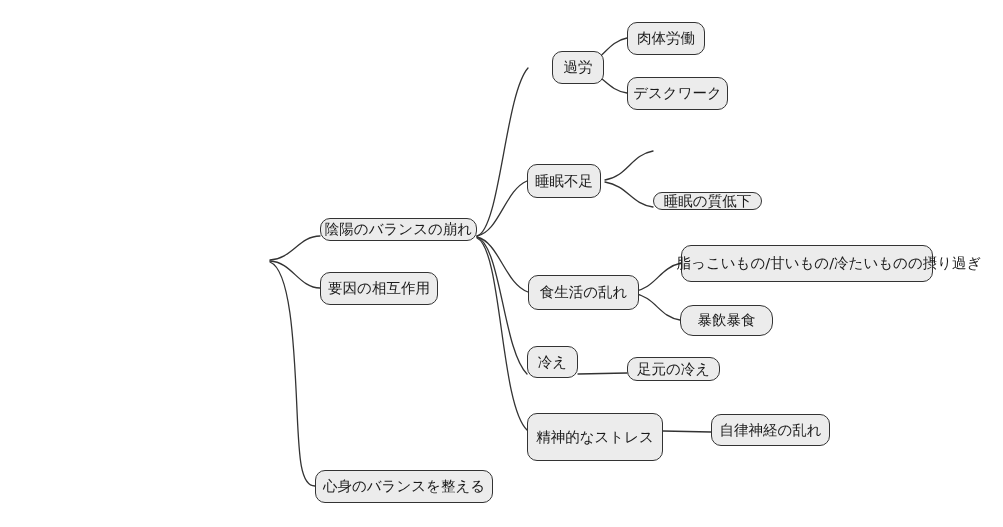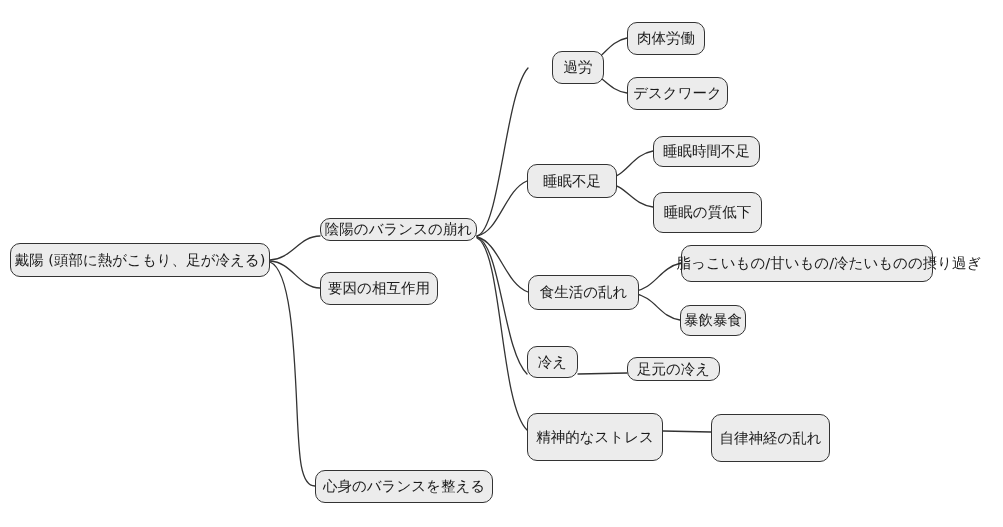--- a/index.html
+++ b/index.html
@@ -43,30 +43,30 @@
     line-height: 1;
   }
   
   .n-root   { left:10px;  top:243px; width:260px; height:34px; }
   .n-b0     { left:320px; top:218px; width:157px; height:23px; }
   .n-b1     { left:320px; top:272px; width:118px; height:33px; }
   .n-b2     { left:315px; top:470px; width:178px; height:33px; }
   .n-c0     { left:552px; top:51px;  width:52px;  height:33px; }
   .n-c0a    { left:627px; top:22px;  width:78px;  height:33px; }
   .n-c0b    { left:627px; top:77px;  width:101px; height:33px; }
-  .n-c1     { left:527px; top:164px; width:90px;  height:34px; }
+  .n-c1     { left:527px; top:164px; width:74px;  height:34px; }
   .n-c1a    { left:653px; top:136px; width:107px; height:31px; }
-  .n-c1b    { left:653px; top:192px; width:109px; height:41px; }
+  .n-c1b    { left:653px; top:192px; width:109px; height:18px; }
   .n-c2     { left:528px; top:275px; width:111px; height:35px; }
   .n-c2a    { left:681px; top:245px; width:252px; height:37px;padding-left:44px; }
-  .n-c2b    { left:680px; top:305px; width:66px;  height:31px; }
+  .n-c2b    { left:680px; top:305px; width:93px;  height:31px;border-radius:13px; }
   .n-c3     { left:527px; top:346px; width:51px;  height:32px; }
   .n-c3a    { left:627px; top:357px; width:93px;  height:24px; }
   .n-c4     { left:527px; top:413px; width:136px; height:48px; }
-  .n-c4a    { left:711px; top:414px; width:119px; height:48px; }
+  .n-c4a    { left:711px; top:414px; width:119px; height:32px; }
 </style>
 </head>
 <body>
 
 <div class="canvas">
 
   <svg class="edge-layer" viewBox="0 0 1003 527" xmlns="http://www.w3.org/2000/svg">
     <path d="M 270 260 C 292 259, 299 236, 320 236"></path>
     <path d="M 270 261 C 292 262, 299 288, 320 288"></path>
     <path d="M 270 262 C 290 270, 294 340, 297 410 C 299 455, 300 486, 315 486"></path>
@@ -78,37 +78,35 @@
     <path d="M 580 67 C 603 63, 606 42, 627 38"></path>
     <path d="M 580 68 C 603 72, 606 90, 627 93"></path>
     <path d="M 605 180 C 628 176, 631 155, 653 151"></path>
     <path d="M 605 182 C 628 186, 631 204, 653 207"></path>
     <path d="M 633 292 C 656 288, 659 268, 681 263"></path>
     <path d="M 633 293 C 656 297, 659 317, 680 320"></path>
     <path d="M 578 374 L 627 373"></path>
     <path d="M 663 431 L 711 432"></path>
   </svg>
 
-  <div class="node n-root">戴陽 (頭部に熱がこもり、足が冷える)</div>
 
   <div class="node n-b0">陰陽のバランスの崩れ</div>
 
   <div class="node n-b1">要因の相互作用</div>
 
   <div class="node n-b2">心身のバランスを整える</div>
 
   <div class="node n-c0">過労</div>
 
   <div class="node n-c0a">肉体労働</div>
 
   <div class="node n-c0b">デスクワーク</div>
 
   <div class="node n-c1">睡眠不足</div>
 
-  <div class="node n-c1a">睡眠時間不足</div>
 
   <div class="node n-c1b">睡眠の質低下</div>
 
   <div class="node n-c2">食生活の乱れ</div>
 
   <div class="node n-c2a">脂っこいもの/甘いもの/冷たいものの摂り過ぎ</div>
 
   <div class="node n-c2b">暴飲暴食</div>
 
   <div class="node n-c3">冷え</div>

